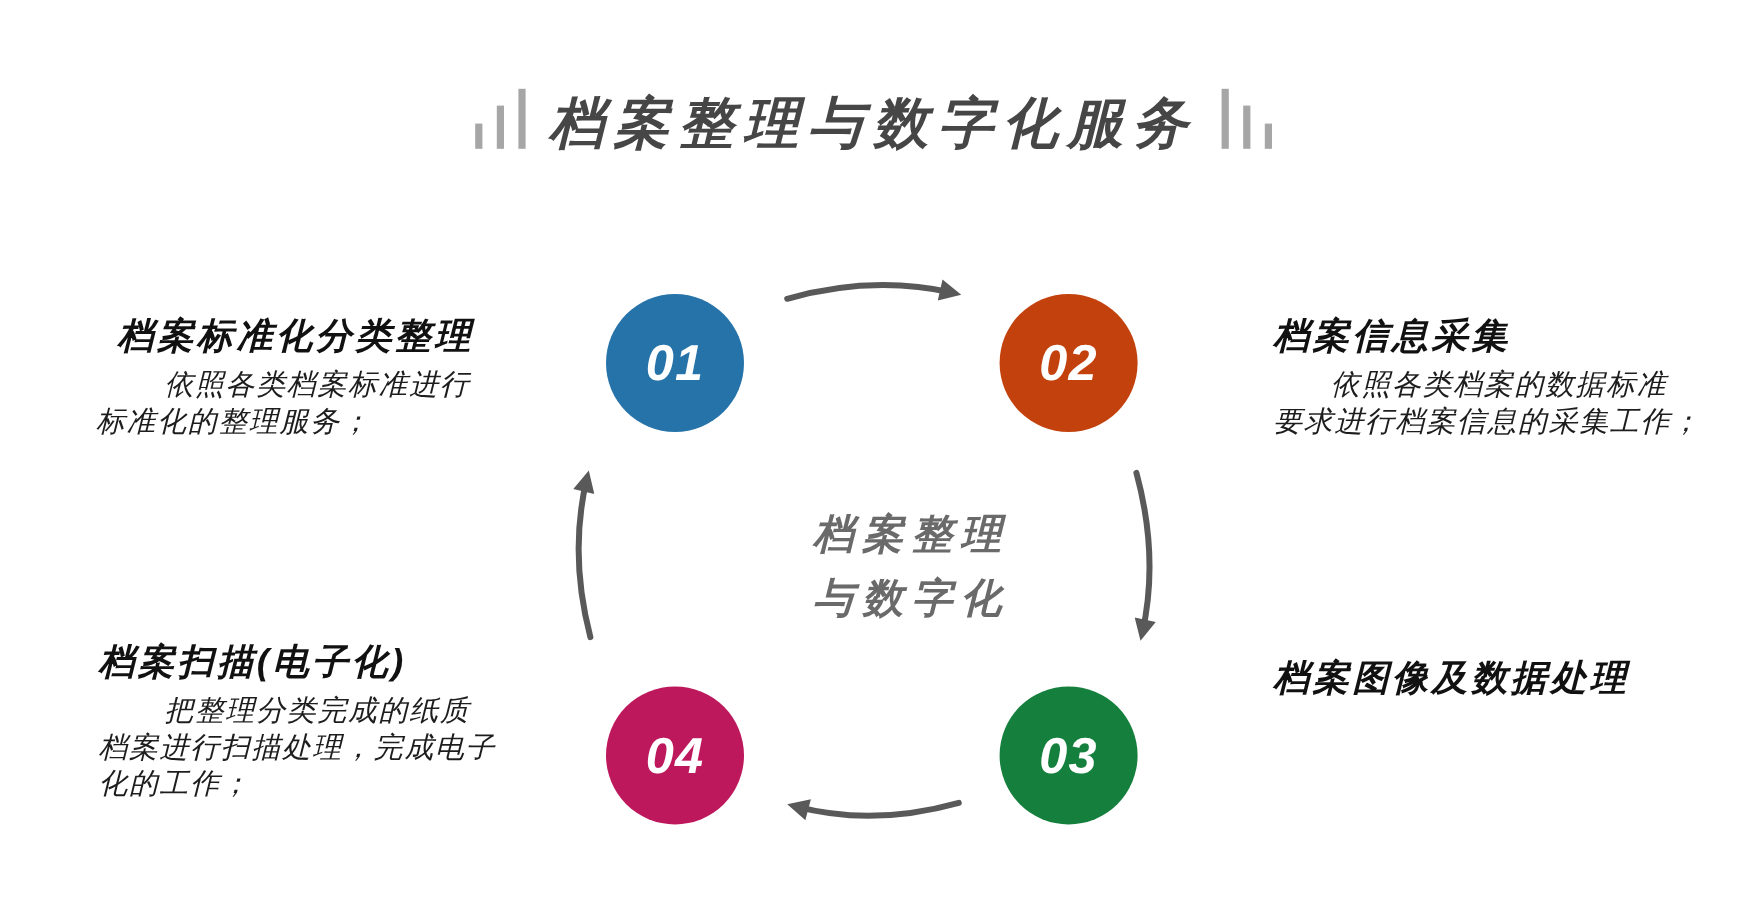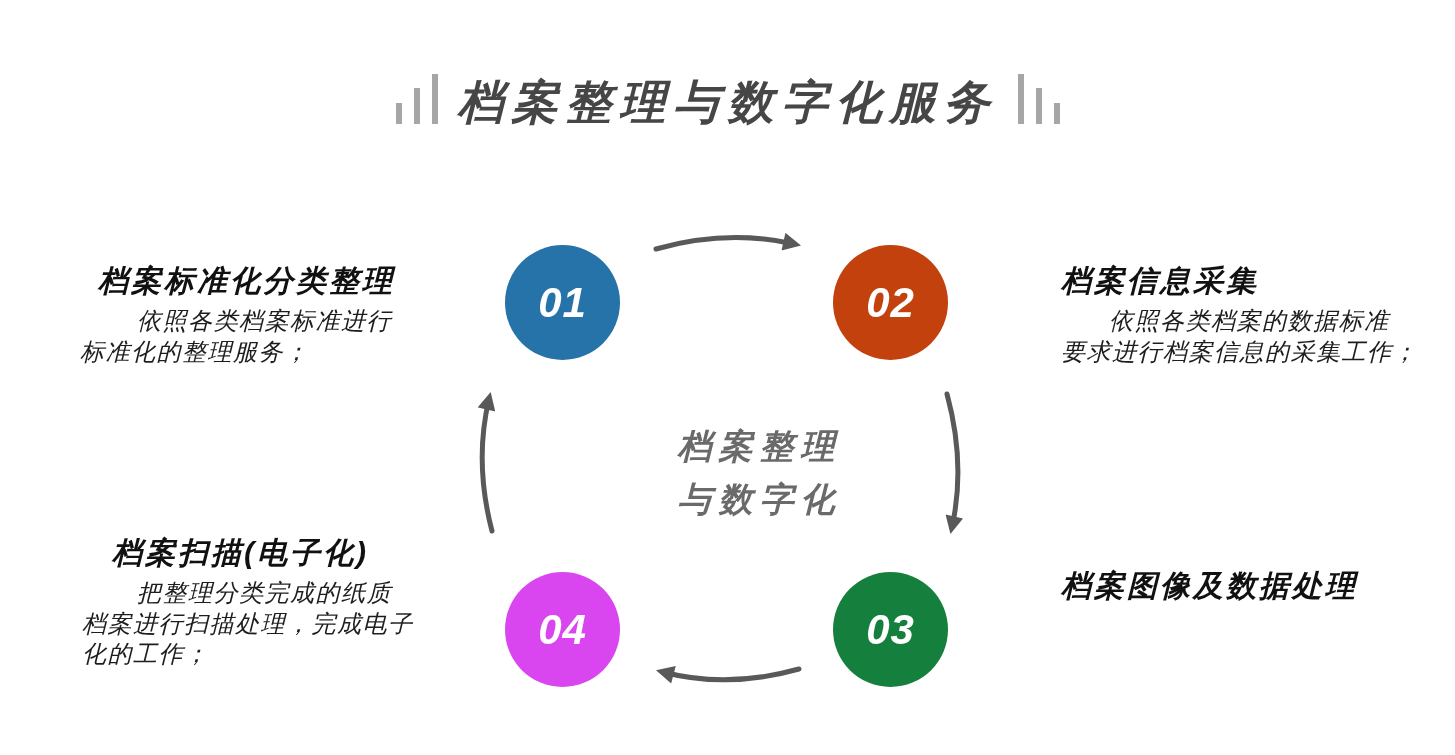--- a/index.html
+++ b/index.html
@@ -101,25 +101,25 @@
     color: var(--body-color, #1d1d1d);
     white-space: pre-line;
   }
   .pos-b1 { left: 80px;   top: 263px; width: 360px; }
   .pos-b1 h2 { margin-left: 18px; }
   .pos-b1 p  { text-indent: 57px; }
 
   .pos-b2 { left: 1061px; top: 263px; width: 385px; }
   .pos-b2 p  { text-indent: 48px; }
 
-  .pos-b3 { left: 1061px; top: 568px; width: 375px; }
+  .pos-b3 { left: 1061px; top: 548px; width: 375px; }
   .pos-b3 p  { text-indent: 0; }
 
   .pos-b4 { left: 82px;   top: 535px; width: 360px; }
-  .pos-b4 h2 { margin-left: 30px; }
+  .pos-b4 h2 { }
   .pos-b4 p  { text-indent: 55px; }
 </style>
 </head>
 <body>
 
 <div class="canvas" style="background-color: rgb(255, 255, 255); --title-color: #464646; --bars-color: #A6A6A6; --arrow-color: #595959; --center-color: #6A6A6A; --heading-color: #111111; --body-color: #1D1D1D; --number-color: #FFFFFF;">
 
   <header class="title-row">
     <div class="bars">
       <i class="bar-s"></i>
@@ -148,21 +148,21 @@
 
   <div class="circle pos-c1" style="background-color: rgb(38, 115, 169);">
     <span>01</span>
   </div>
   <div class="circle pos-c2" style="background-color: #c2410c;">
     <span>02</span>
   </div>
   <div class="circle pos-c3" style="background-color: #15803d;">
     <span>03</span>
   </div>
-  <div class="circle pos-c4" style="background-color: #d946ef;">
+  <div class="circle pos-c4" style="background-color: #be185d;">
     <span>04</span>
   </div>
 
   <div class="center-label">档案整理
 与数字化</div>
 
   <section class="info pos-b1">
     <h2>档案标准化分类整理</h2>
     <p>依照各类档案标准进行
 标准化的整理服务；</p>

